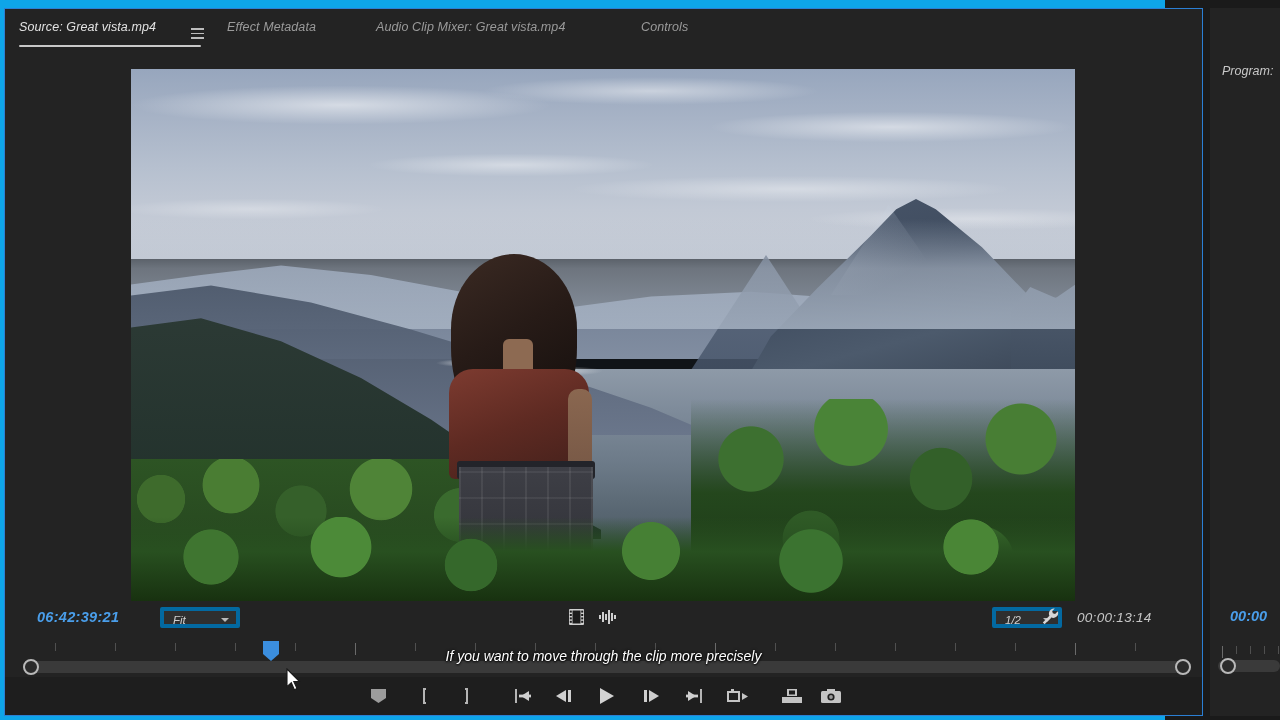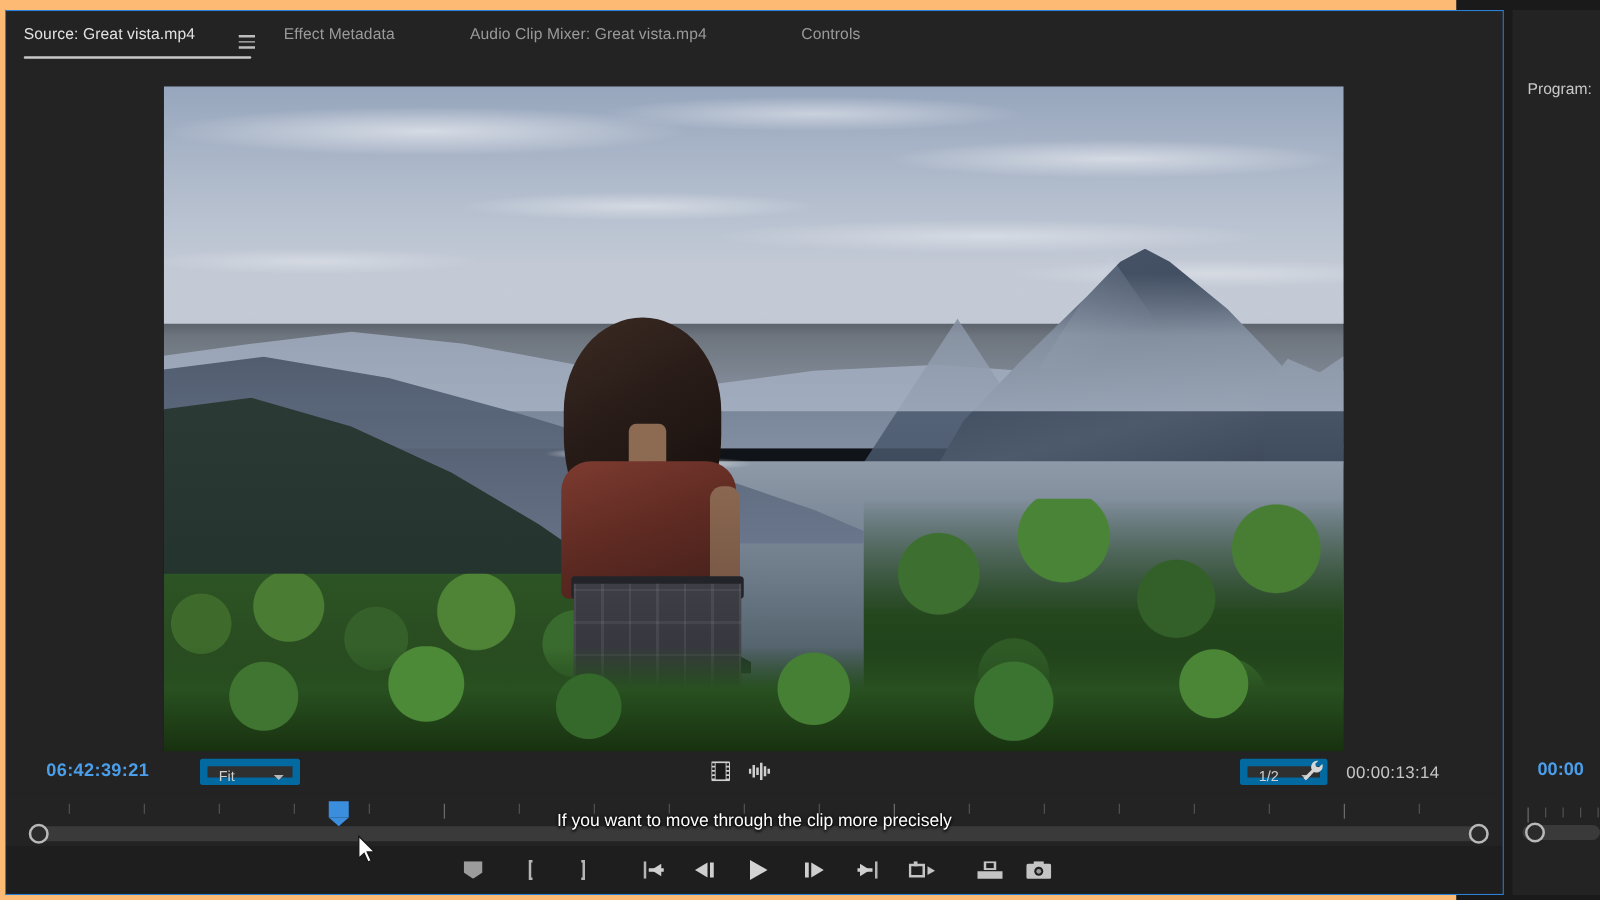--- a/index.html
+++ b/index.html
@@ -1,19 +1,19 @@
 <!DOCTYPE html>
 <html><head>
 <meta charset="utf-8">
 <style>
   * { margin:0; padding:0; box-sizing:border-box; }
   html,body { width:1280px; height:720px; overflow:hidden; background:#1a1a1a; }
   body { font-family:"Liberation Sans", sans-serif; -webkit-font-smoothing:antialiased; }
 
-  #app { position:relative; width:1165px; height:720px; background:#fdba74; }
+  #app { position:relative; width:1165px; height:720px; background:#0ea5e9;font-style:italic; }
 
   
   #source-panel {
     position:absolute; left:4px; top:8px; width:1199px; height:708px;
     background:#232323; border:1px solid #2b7fd4;
   }
 
   
   #tabbar { position:relative; height:40px; background:#232323; }
   .tab { position:absolute; top:11px; font-size:12.5px; color:#9a9a9a;
@@ -128,21 +128,21 @@
     background:
       repeating-linear-gradient(90deg, rgba(255,255,255,.07) 0 2px, rgba(0,0,0,0) 2px 22px),
       repeating-linear-gradient(0deg, rgba(255,255,255,.06) 0 2px, rgba(0,0,0,0) 2px 26px),
       linear-gradient(#3e3f46, #2b2c32); }
   #waist { left:326px; top:392px; width:138px; height:18px; background:#23242a; border-radius:3px; }
 
   
   #settings-bar { position:absolute; left:0; top:592px; width:1197px; height:34px; background:#232323; }
   #timecode-current { position:absolute; left:32px; top:8px; font-size:14.5px; font-weight:bold;
                       color:#4a9eea; letter-spacing:.3px; font-family:"Liberation Sans", sans-serif; }
-  .dropdown { position:absolute; top:6px; height:21px; background:#2f2f2f; border:6px solid #0369a1;
+  .dropdown { position:absolute; top:6px; height:21px; background:#2f2f2f; border:4px solid #0369a1;
               border-radius:2px; cursor:pointer; }
   .dropdown .dd-label { position:absolute; left:9px; top:3px; font-size:11.5px; color:#cfcfcf; }
   .dropdown .dd-arrow { position:absolute; right:7px; top:7px; width:0; height:0;
     border-left:4px solid transparent; border-right:4px solid transparent; border-top:4.5px solid #b9b9b9; }
   #fit-dropdown { left:155px; width:80px; }
   #half-dropdown { left:987px; width:70px; }
   #timecode-duration { position:absolute; left:1072px; top:9px; font-size:13.5px; color:#c6c6c6;
                        letter-spacing:.3px; }
   .sb-icon { position:absolute; cursor:pointer; }
   #film-icon { left:564px; top:600px; }

